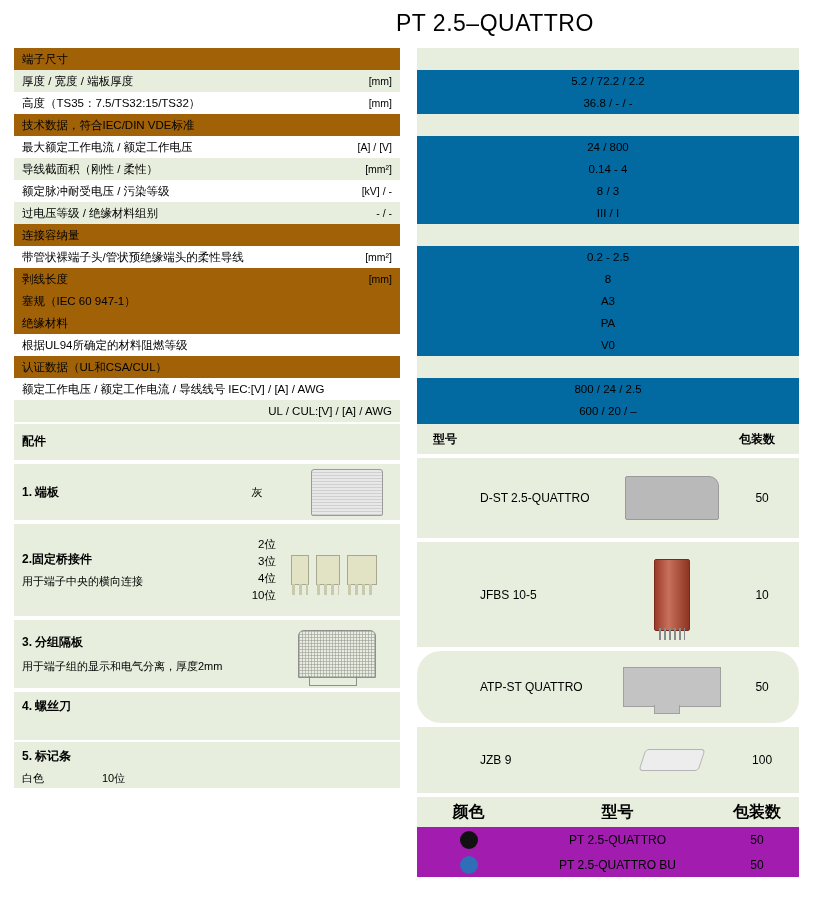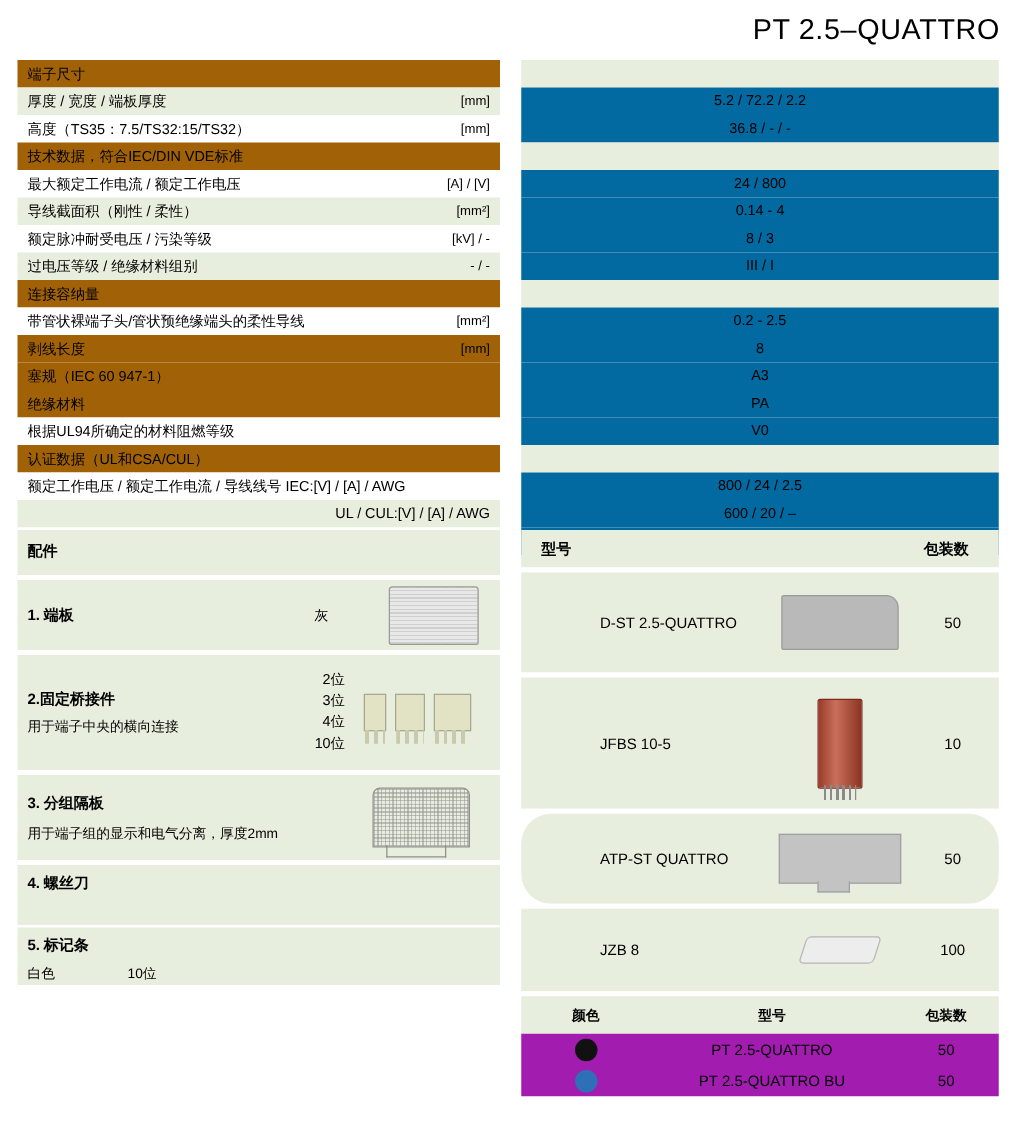--- a/index.html
+++ b/index.html
@@ -17,23 +17,23 @@
     overflow: hidden;
   }
   .page {
     position: relative;
     width: 813px;
     height: 908px;
   }
   .title {
     position: absolute;
     top: 10px;
-    left: 420px;
+    left: 396px;
     width: 380px;
-    text-align: right;
+    text-align: left;
     font-size: 23px;
     letter-spacing: 0.5px;
     color: #000;
   }
   .left-col {
     position: absolute;
     left: 14px;
     top: 48px;
     width: 386px;
   }
@@ -118,21 +118,21 @@
   .col-img  { width: 32%; display: flex; align-items: center; justify-content: center; }
   .col-qty  { width: 22%; text-align: center; box-sizing: border-box; }
 
   .colors-head {
     box-sizing: border-box;
     background: #e7eedd;
     height: 30px;
     display: flex;
     align-items: center;
     font-weight: bold;
-    font-size: 11px;
+    font-size: 16px;
   }
   .col-color { width: 27%; display: flex; align-items: center; justify-content: center; }
   .col-ctype { width: 51%; text-align: center; }
   .col-cqty  { width: 22%; text-align: center; }
   .colors-row {
     box-sizing: border-box;
     background: #a21caf;
     height: 25px;
     display: flex;
     align-items: center;
@@ -449,21 +449,21 @@
       <div class="col-type">ATP-ST QUATTRO</div>
       <div class="col-img">
           <div class="atp-img"></div>
         </div>
       <div class="col-qty">50</div>
     </div>
 
     <div style="height:4px;background:#fff;"></div>
 
     <div class="parts-row" style="height:66px;">
-      <div class="col-type">JZB 8</div>
+      <div class="col-type">JZB 9</div>
       <div class="col-img">
           <div class="jzb-img"></div>
         </div>
       <div class="col-qty">100</div>
     </div>
 
     <div style="height:4px;background:#fff;"></div>
 
     <div class="colors-head">
       <div class="col-color">颜色</div>

